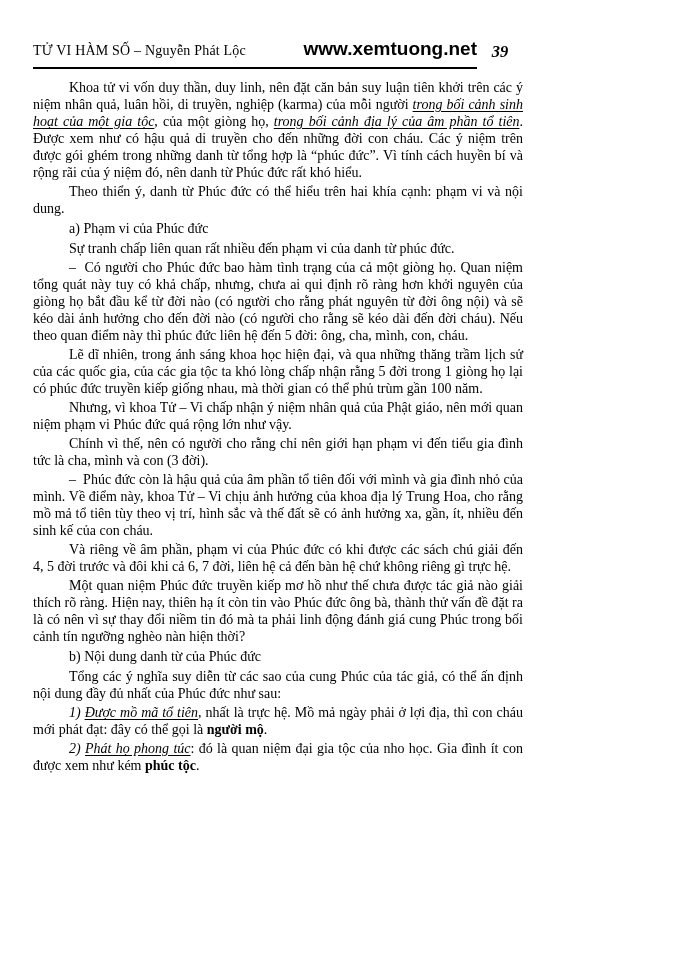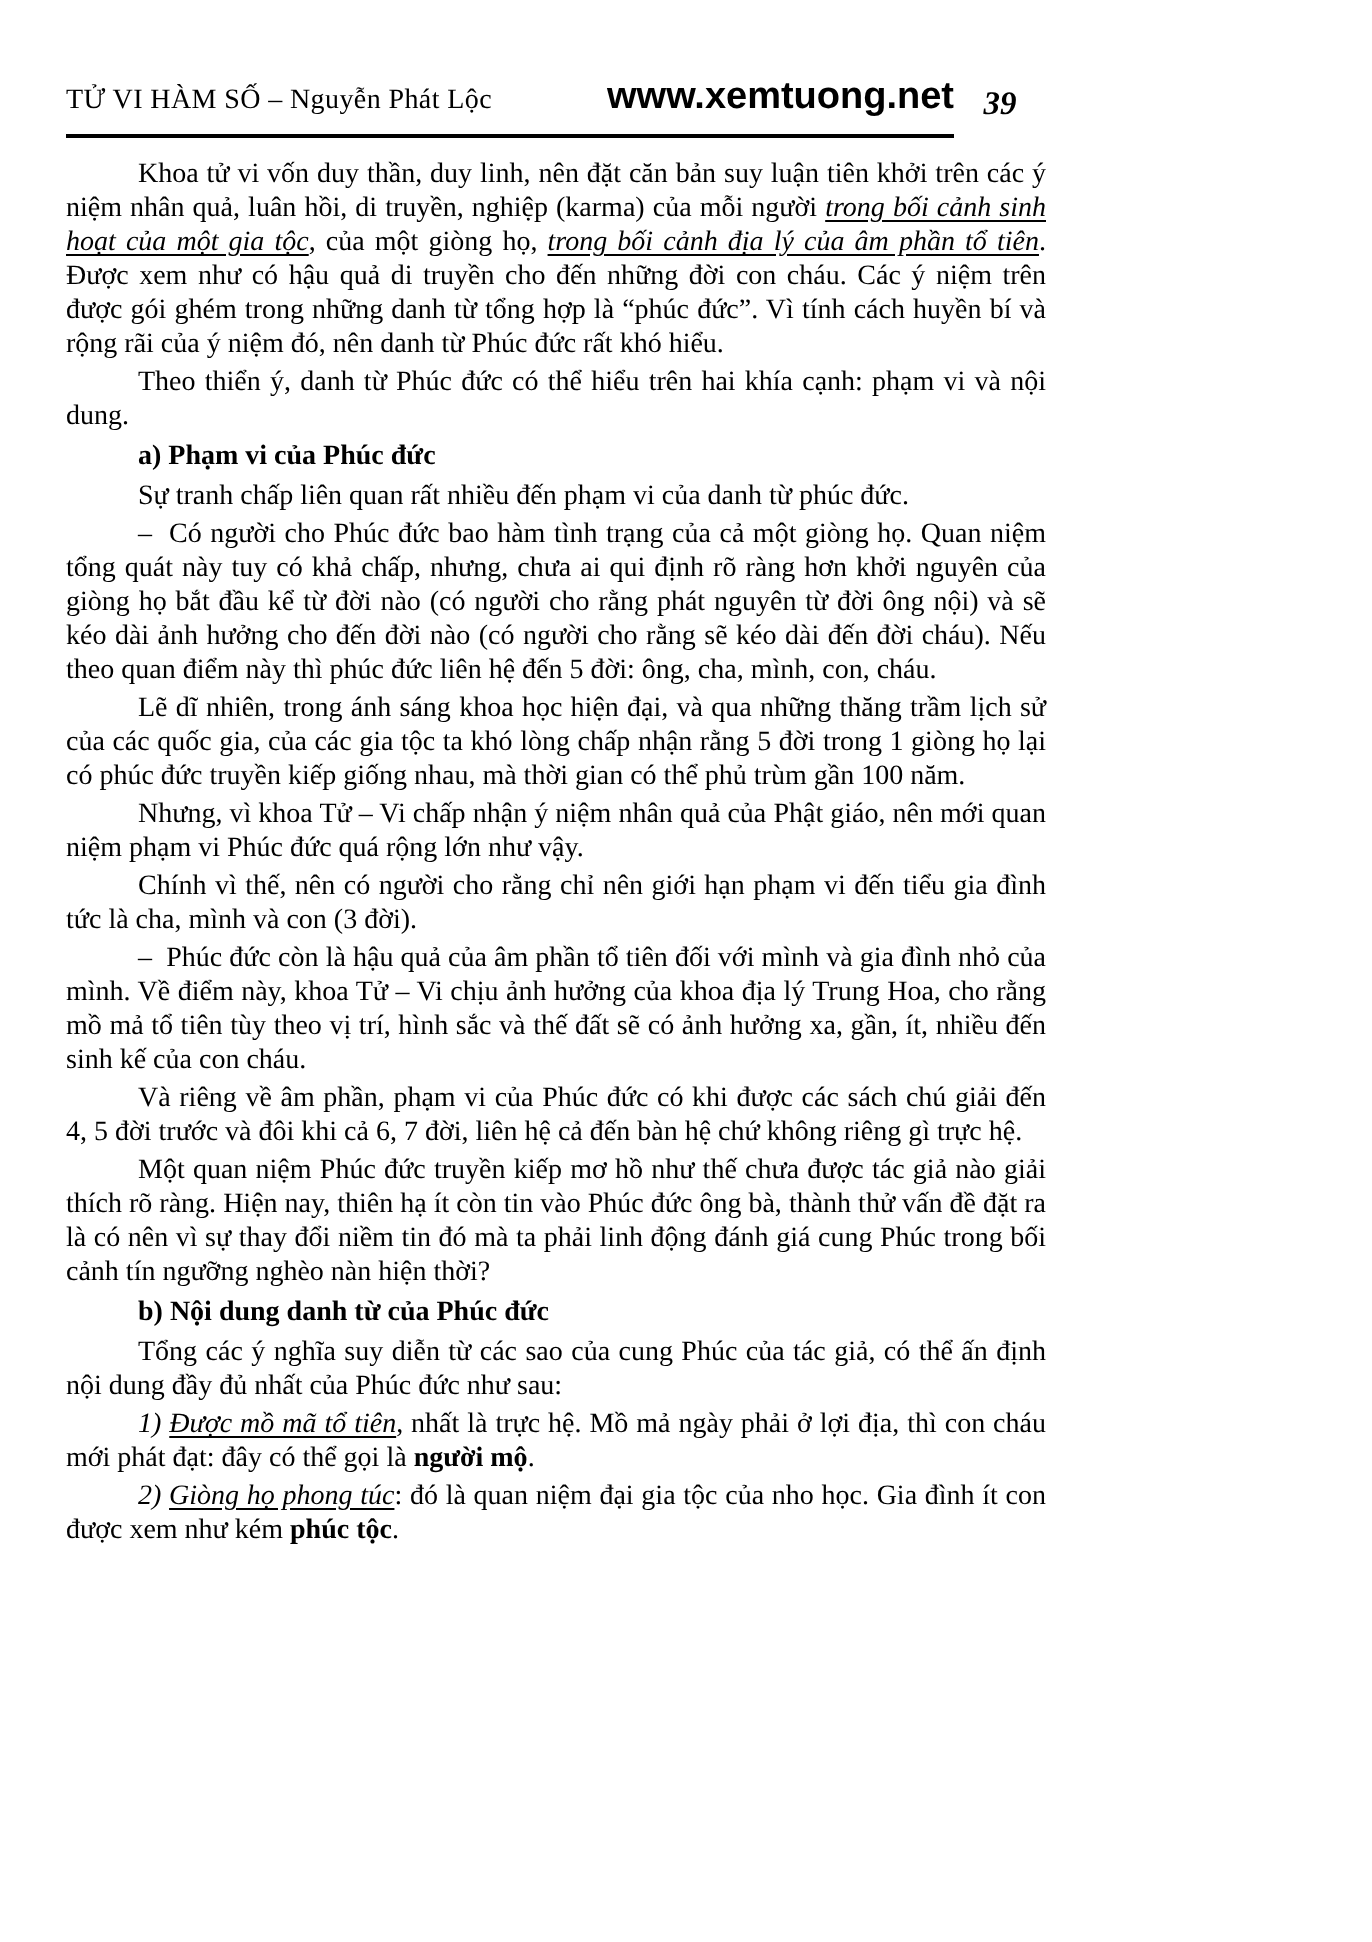--- a/index.html
+++ b/index.html
@@ -20,21 +20,21 @@
   }
   .book-title { font-size: 14px; white-space: nowrap; letter-spacing: 0.2px; }
   .website { font-family: "Liberation Sans", sans-serif; font-size: 19px; font-weight: bold; white-space: nowrap; }
   .page-number {
     flex: 0 0 46px; text-align: center;
     font-size: 16.5px; font-weight: bold; font-style: italic;
     padding-bottom: 7px;
   }
   .content { margin-top: 10px; font-size: 14px; line-height: 17px; text-align: justify; }
   .content p { text-indent: 36px; margin-bottom: 2px; }
-  .content p.heading { font-weight: bold; margin-top: 3px; margin-bottom: 3px; }
+  .content p.heading { font-weight: normal; margin-top: 3px; margin-bottom: 3px; }
   .iu { font-style: italic; text-decoration: underline; text-underline-offset: 2px; }
   .it { font-style: italic; }
   .b  { font-weight: bold; }
 </style>
 </head>
 <body>
 
 <div class="page">
 
   <div class="header">
@@ -68,18 +68,18 @@
     <p>Và riêng về âm phần, phạm vi của Phúc đức có khi được các sách chú giải đến 4, 5 đời trước và đôi khi cả 6, 7 đời, liên hệ cả đến bàn hệ chứ không riêng gì trực hệ.</p>
 
     <p>Một quan niệm Phúc đức truyền kiếp mơ hồ như thế chưa được tác giả nào giải thích rõ ràng. Hiện nay, thiên hạ ít còn tin vào Phúc đức ông bà, thành thử vấn đề đặt ra là có nên vì sự thay đổi niềm tin đó mà ta phải linh động đánh giá cung Phúc trong bối cảnh tín ngưỡng nghèo nàn hiện thời?</p>
 
     <p class="heading">b) Nội dung danh từ của Phúc đức</p>
 
     <p>Tổng các ý nghĩa suy diễn từ các sao của cung Phúc của tác giả, có thể ấn định nội dung đầy đủ nhất của Phúc đức như sau:</p>
 
     <p><span class="it">1) </span><span class="iu">Được mồ mã tổ tiên</span><span>, nhất là trực hệ. Mồ mả ngày phải ở lợi địa, thì con cháu mới phát đạt: đây có thể gọi là </span><span class="b">người mộ</span><span>.</span></p>
 
-    <p><span class="it">2) </span><span class="iu">Giòng họ phong túc</span><span>: đó là quan niệm đại gia tộc của nho học. Gia đình ít con được xem như kém </span><span class="b">phúc tộc</span><span>.</span></p>
+    <p><span class="it">2) </span><span class="iu">Phát họ phong túc</span><span>: đó là quan niệm đại gia tộc của nho học. Gia đình ít con được xem như kém </span><span class="b">phúc tộc</span><span>.</span></p>
 
 
 
   </div>
 </div>
 
 </body></html>

